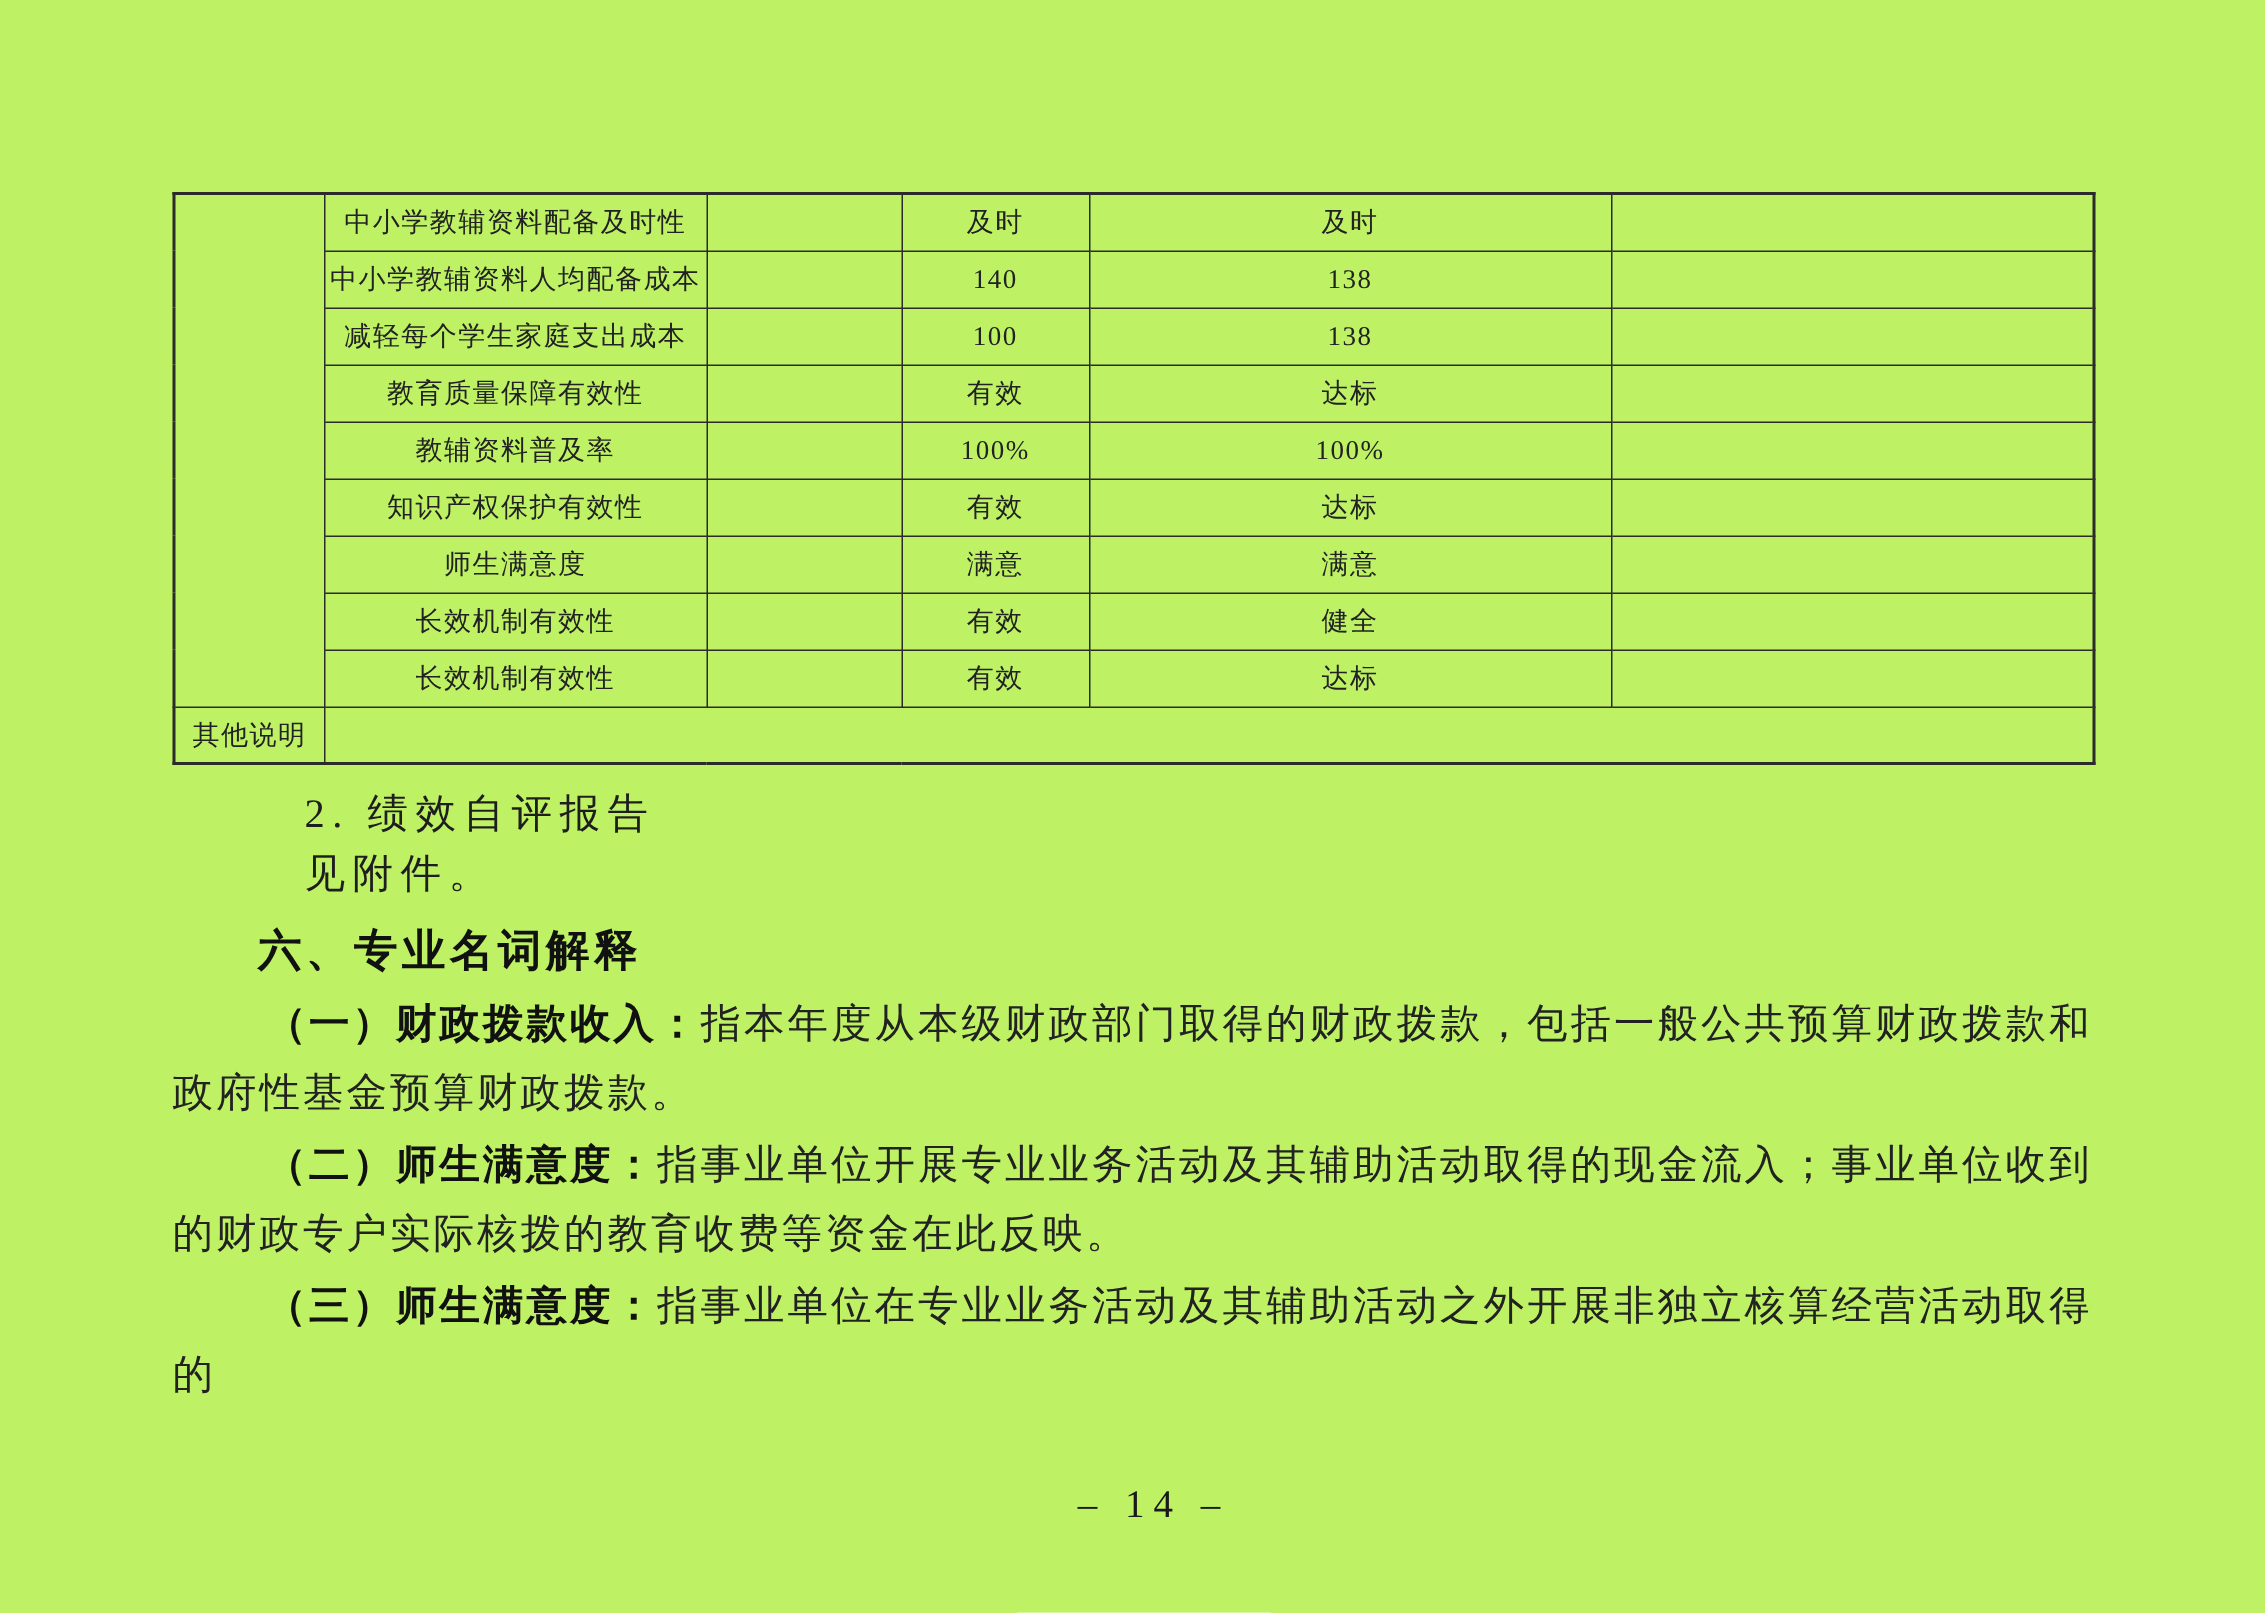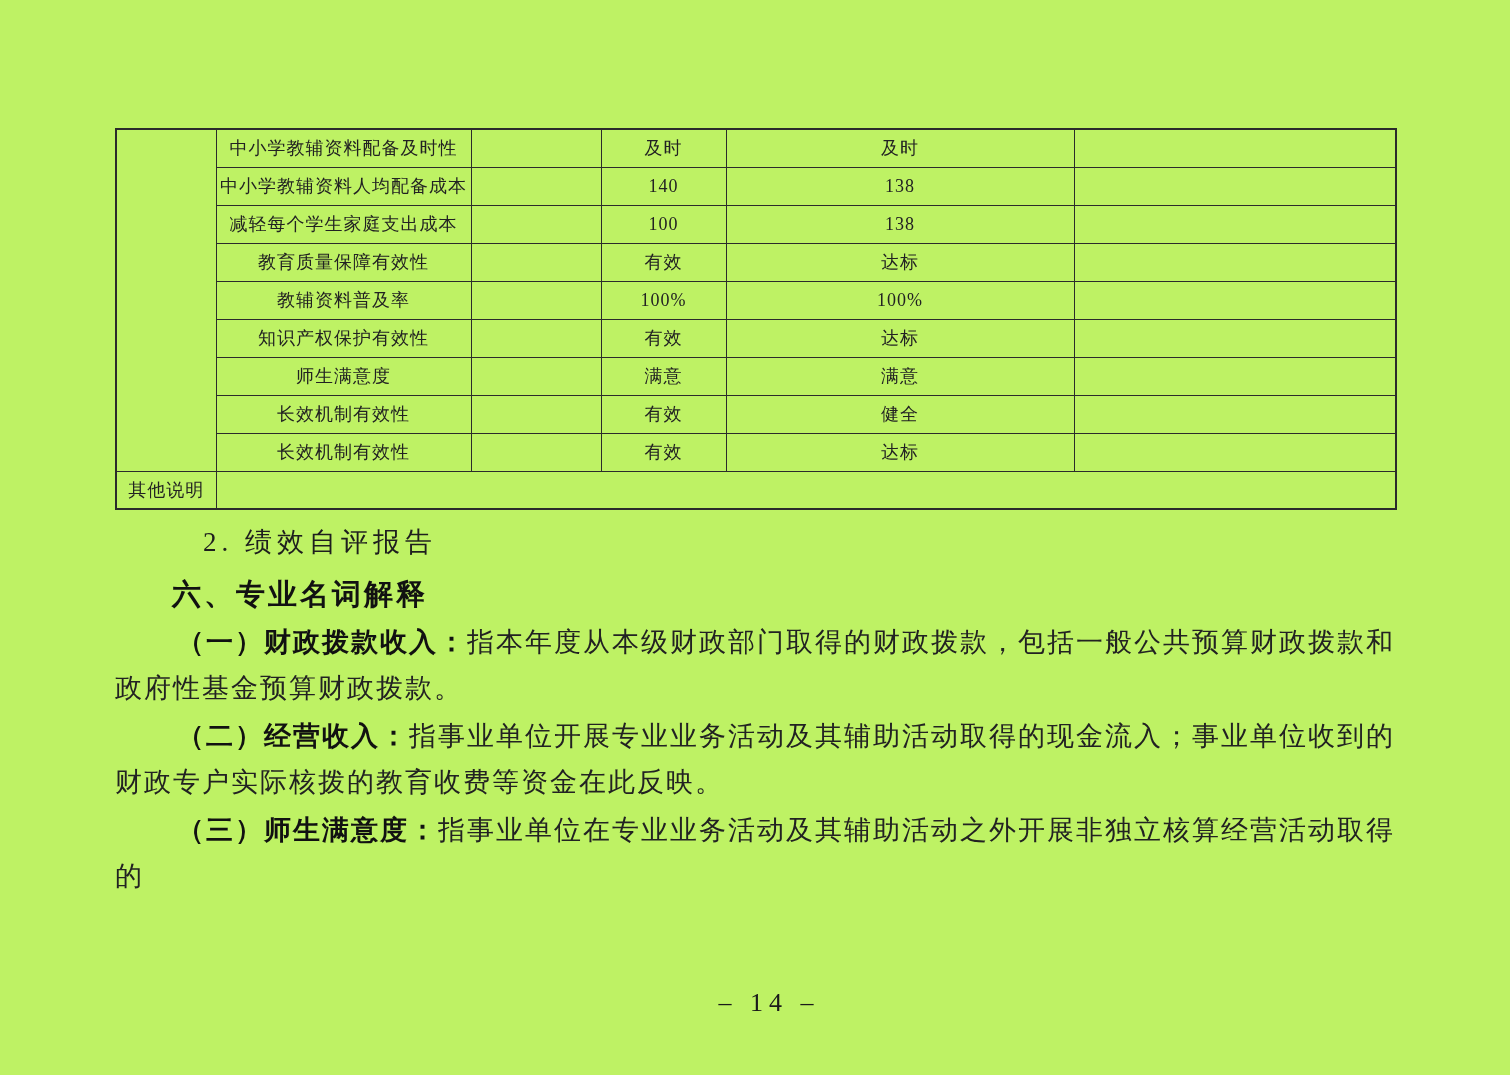--- a/index.html
+++ b/index.html
@@ -170,24 +170,25 @@
       </tr>
       <tr>
         <td>其他说明</td>
         <td class="c-note-body" colspan="5"></td>
       </tr>
     </tbody>
   </table>
 
   <div class="text-block">
     <p class="subitem first">2. 绩效自评报告</p>
+    <p class="subitem">见附件。</p>
     <h3 class="section-heading">六、专业名词解释</h3>
 
     <p class="para"><b class="term">（一）财政拨款收入：</b><span>指本年度从本级财政部门取得的财政拨款，包括一般公共预算财政拨款和政府性基金预算财政拨款。</span></p>
 
-    <p class="para"><b class="term">（二）经营收入：</b><span>指事业单位开展专业业务活动及其辅助活动取得的现金流入；事业单位收到的财政专户实际核拨的教育收费等资金在此反映。</span></p>
+    <p class="para"><b class="term">（二）师生满意度：</b><span>指事业单位开展专业业务活动及其辅助活动取得的现金流入；事业单位收到的财政专户实际核拨的教育收费等资金在此反映。</span></p>
 
     <p class="para"><b class="term">（三）师生满意度：</b><span>指事业单位在专业业务活动及其辅助活动之外开展非独立核算经营活动取得的</span></p>
   </div>
 
   <div class="page-number">– 14 –</div>
 
 </div>
 
 </body></html>

